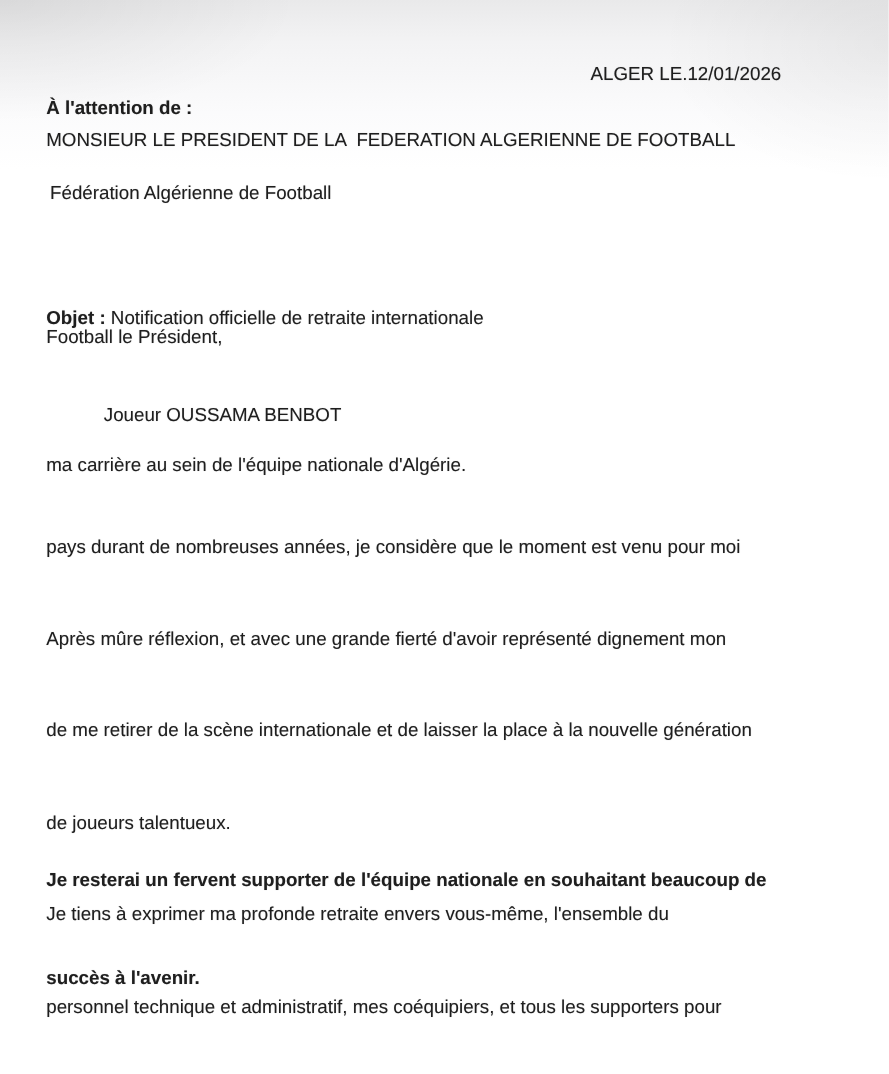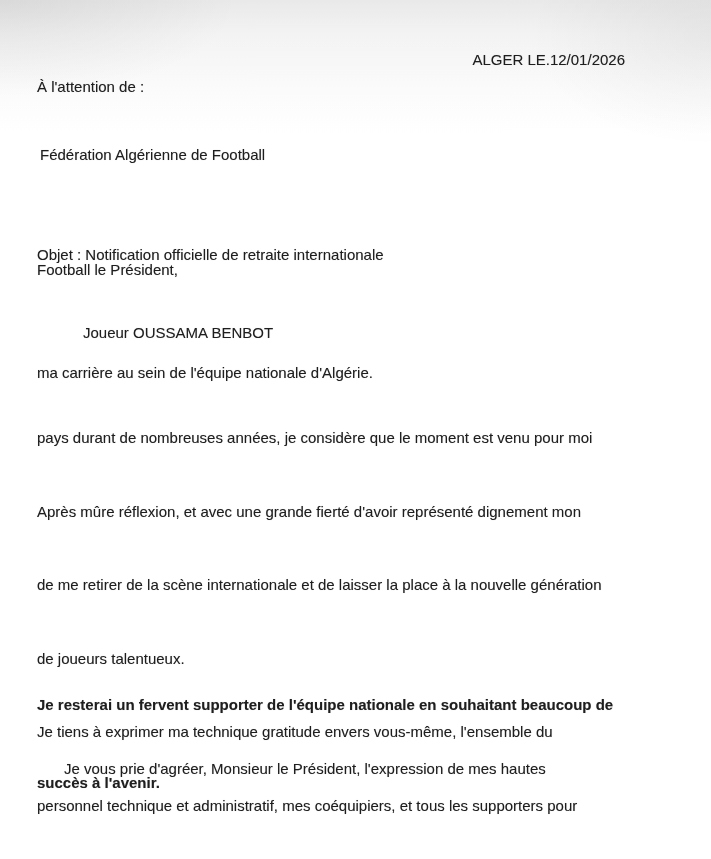--- a/index.html
+++ b/index.html
@@ -23,21 +23,21 @@
   }
   .photo * {
     white-space: pre-wrap;
   }
   .block {
     position: absolute;
     left: 37px;
     right: 40px;
     text-shadow: 0 0 0.7px rgba(30,30,30,0.35);
   }
-  .bold { font-weight: normal; }
+  .bold { font-weight: bold; }
   .right { text-align: right; }
 
   .date-line        { top: 47px;  right: 86px; }
   .attention-line   { top: 74px; }
   .recipient-line   { top: 100px; }
   .org-line         { top: 142px; left: 40px; }
   .subject-block    { top: 190px; line-height: 26px; }
   .subject-player   { padding-left: 46px; }
   .salutation-line  { top: 257px; }
   .para-1           { top: 305px; line-height: 27px; }
@@ -49,50 +49,50 @@
 </style>
 </head>
 <body>
 
 <div class="photo">
 
   <div class="block date-line right">ALGER LE.12/01/2026</div>
 
   <div class="block attention-line bold">À l'attention de :</div>
 
+  <div class="block recipient-line">MONSIEUR LE PRESIDENT DE LA  FEDERATION ALGERIENNE DE FOOTBALL</div>
 
   <div class="block org-line">Fédération Algérienne de Football</div>
 
   <div class="block subject-block">
     <div><span class="bold">Objet :</span><span> Notification officielle de retraite internationale</span></div>
     <div class="subject-player">Joueur OUSSAMA BENBOT</div>
   </div>
 
   <div class="block salutation-line">Football le Président,</div>
 
   <div class="block para-1">
     <div>ma carrière au sein de l'équipe nationale d'Algérie.</div>
   </div>
 
   <div class="block para-main">
     <div>pays durant de nombreuses années, je considère que le moment est venu pour moi</div>
     <div>Après mûre réflexion, et avec une grande fierté d'avoir représenté dignement mon</div>
     <div>de me retirer de la scène internationale et de laisser la place à la nouvelle génération</div>
     <div>de joueurs talentueux.</div>
-    <div>Je tiens à exprimer ma technique gratitude envers vous-même, l'ensemble du</div>
+    <div>Je tiens à exprimer ma profonde retraite envers vous-même, l'ensemble du</div>
     <div>personnel technique et administratif, mes coéquipiers, et tous les supporters pour</div>
     
     
     
     
   </div>
 
   <div class="block para-4">
     <div>Je resterai un fervent supporter de l'équipe nationale en souhaitant beaucoup de</div>
     <div>succès à l'avenir.</div>
   </div>
 
   <div class="block para-5">
-    <div class="indent-first">Je vous prie d'agréer, Monsieur le Président, l'expression de mes hautes</div>
   </div>
 
 
 </div>
 
 </body></html>

